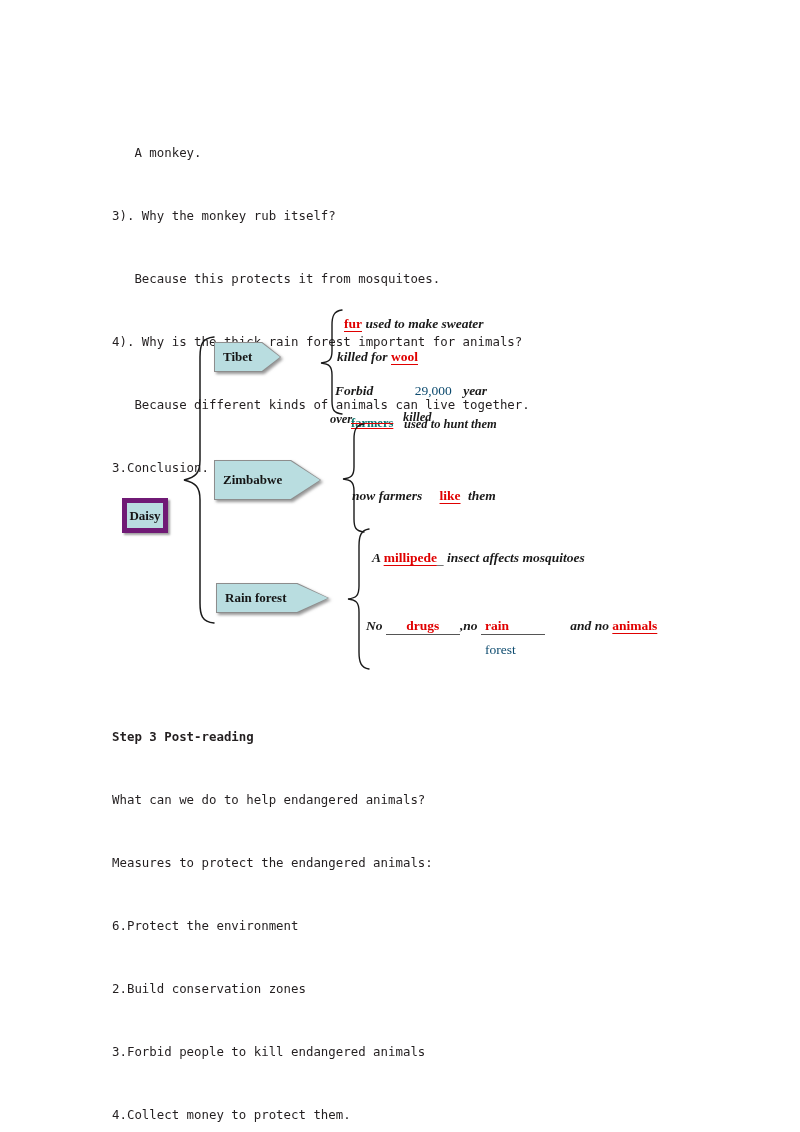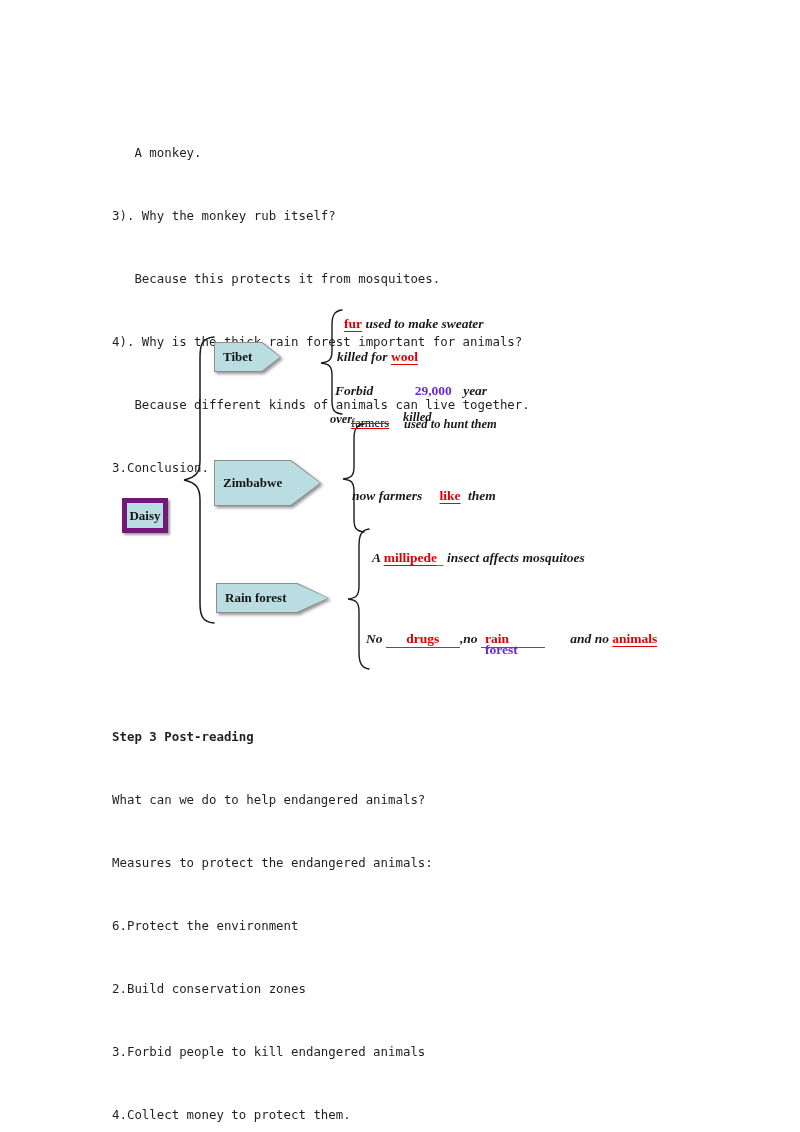--- a/index.html
+++ b/index.html
@@ -111,31 +111,30 @@
   }
   .blank-red.noline { text-decoration: none; }
   .blank-gapline {
     display: inline-block;
     border-bottom: 1px solid #555;
     text-align: center;
     color: #e00000;
     font-style: normal;
     font-weight: bold;
     text-decoration: none;
-    margin-top: 13px;
   }
   .red-plain {
-    color: #6d28d9;
-    font-style: normal;
-    font-weight: bold;
+    color: #0c4a6e;
+    font-style: normal;
+    font-weight: normal;
   }
   .strike-red {
-    color: #000000;
-    font-style: normal;
-    font-weight: normal;
+    color: #0f766e;
+    font-style: normal;
+    font-weight: bold;
     text-decoration: underline line-through;
     text-decoration-color: #e00000;
   }
 </style>
 </head>
 <body>
 
 <div class="doc-text" id="top-block">
   <span class="doc-line">   A monkey.</span>
   <span class="doc-line">3). Why the monkey rub itself?</span>
@@ -185,21 +184,21 @@
   <div class="anno" style="left:351px; top:136px; font-size:12.5px;">
     <span class="strike-red">farmers</span>
   </div>
   <div class="anno" style="left:403px; top:130px; font-size:12.5px;">
     <span>killed</span>
   </div>
   <div class="anno" style="left:404px; top:137px; font-size:12.5px;">
     <span>used to hunt them</span>
   </div>
 
-  <div class="node-arrow-wrap" style="left:214px; top:180px; width:88px; height:46px;">
+  <div class="node-arrow-wrap" style="left:214px; top:180px; width:88px; height:40px;">
     <div class="node-arrow-outline"></div>
     <div class="node-arrow-outline node-arrow-fill" style="background:#b9dde0;"></div>
     <div class="node-arrow-label">Zimbabwe</div>
   </div>
 
   <svg class="brace-svg" style="left:340px; top:142px; width:26px; height:112px;" viewBox="0 0 26 112" fill="none">
     <path d="M24 2 C16 3 14 8 14 17 L14 45 C14 54 11 56 3 57 C11 58 14 60 14 69 L14 97 C14 106 16 109 24 110" stroke="#1a1a1a" stroke-width="1.4" fill="none" stroke-linecap="round"></path>
   </svg>
 
   <div class="anno" style="left:352px; top:208px;">

